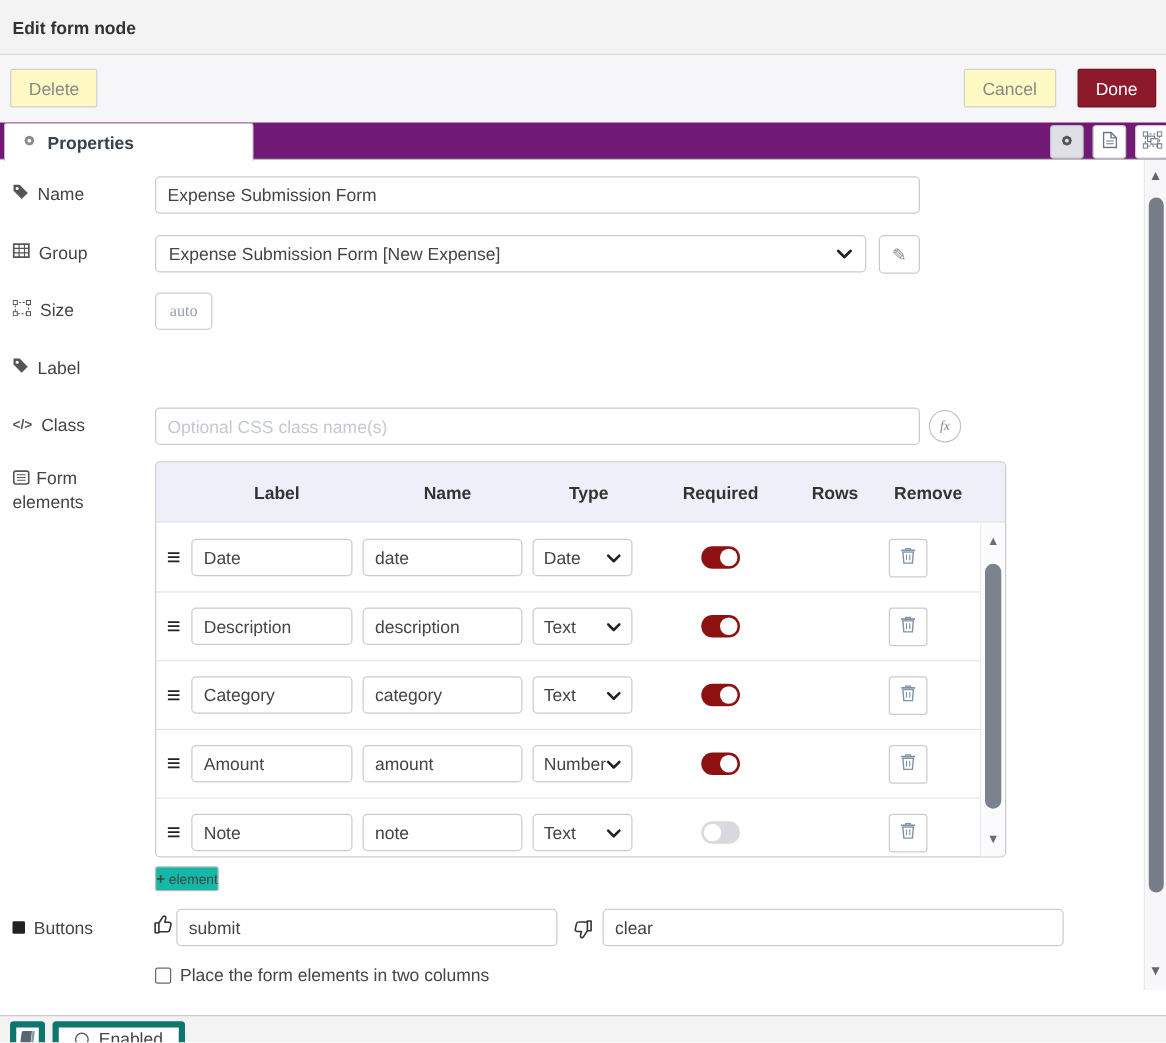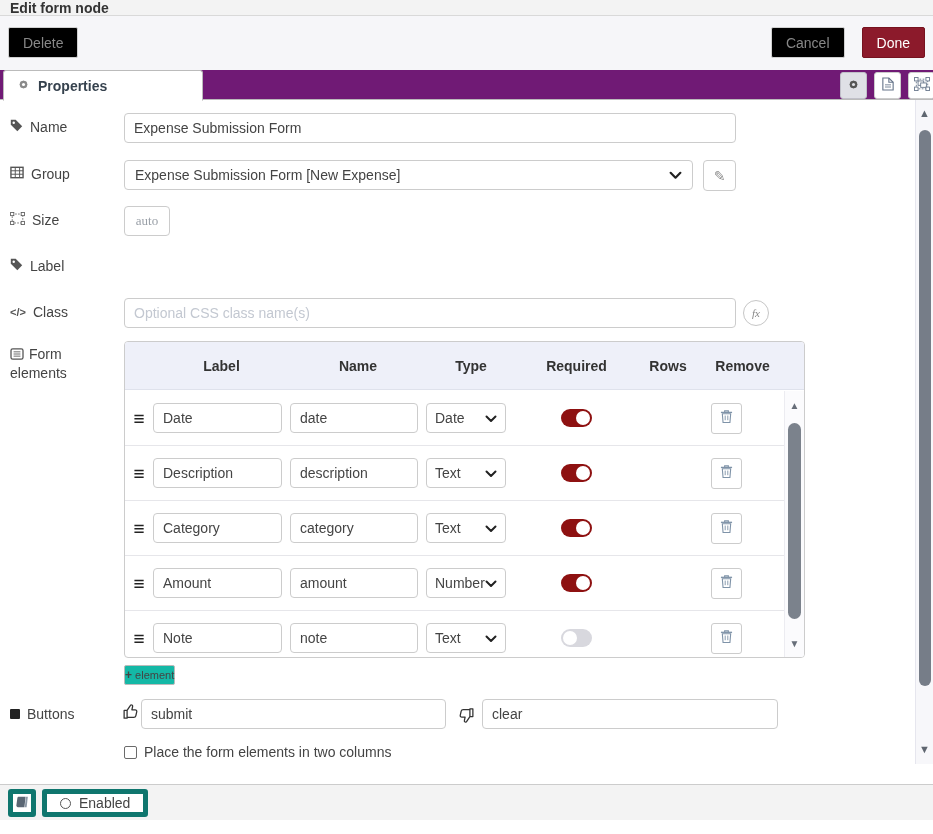--- a/index.html
+++ b/index.html
@@ -2,26 +2,26 @@
 <html><head>
 <meta charset="utf-8">
 <style>
   * { box-sizing: border-box; margin: 0; padding: 0; }
   html,body { width: 933px; height: 834px; }
   body { font-family: "Liberation Sans", sans-serif; font-size: 14px; color: #444; background:#fff; }
 
   .dialog { position: relative; width: 933px; height: 834px; background: #fff; overflow: hidden; }
 
   
-  .dlg-header { height: 16px; background: #f3f3f3; border-bottom: 1px solid #d9d9d9;
+  .dlg-header { height: 44px; background: #f3f3f3; border-bottom: 1px solid #d9d9d9;
                 display:flex; align-items:center; padding: 0 10px; font-weight: bold; color: #333; }
 
   
   .dlg-toolbar { height: 54px; background: #f6f6f9; position: relative; }
-  .btn { height: 31px; padding: 0 14px; background: #000000; border: 1px solid #d0d0d0;
+  .btn { height: 31px; padding: 0 14px; background: #fef9c3; border: 1px solid #d0d0d0;
          border-radius: 2px; font-size: 14px; color: #888; font-family: inherit; cursor: pointer; }
   .btn-delete { position: absolute; left: 8px; top: 11px; }
   .tb-right { position: absolute; right: 8px; top: 11px; display: flex; gap: 17px; }
   .btn-done { background: #8C1A2B; border-color: #76121f; color: #fff; }
 
   
   .tabbar { height: 30px; background: #701a75; border-bottom: 1px solid #bbb; position: relative; }
   .tab { position: absolute; left: 3px; top: 0; width: 200px; height: 31px; background: #fff;
          border: 1px solid #bbb; border-bottom: 1px solid #fff; border-radius: 3px 3px 0 0;
          display: flex; align-items: center; gap: 8px; padding-left: 13px;
@@ -93,21 +93,21 @@
             color: #444; cursor: pointer; font-family: inherit; }
   .btn-add-element b { font-size: 12px; }
 
   
   .lbl-buttons { top: 606px; }
   .sq { width: 10px; height: 10px; background: #222; border-radius: 1px; display:inline-block; }
   .thumb-ic { position: absolute; } 
   .tu { left: 122px; top: 603px; }
   .td { left: 458px; top: 607px; }
   .in-submit { position: absolute; left: 141px; top: 599px; width: 305px; }
-  .in-clear  { position: absolute; left: 482px; top: 599px; width: 296px; }
+  .in-clear  { position: absolute; left: 482px; top: 599px; width: 369px; }
 
   .chkrow { position: absolute; left: 124px; top: 644px; display: flex; align-items: center; gap: 7px; }
   .chk { appearance: none; width: 13px; height: 13px; border: 1px solid #6b6b6b; border-radius: 2px;
          background: #fff; cursor: pointer; margin: 0; }
 
   
   .outer-scroll { position: absolute; right: 0; top: 0; width: 18px; height: 664px;
                   background: #f7f7fa; border-left: 1px solid #e6e6ee; }
   .outer-scroll .sarrow { font-size: 11px; color: #5f6670; }
   .os-up { top: 6px; } .os-down { top: 642px; }

